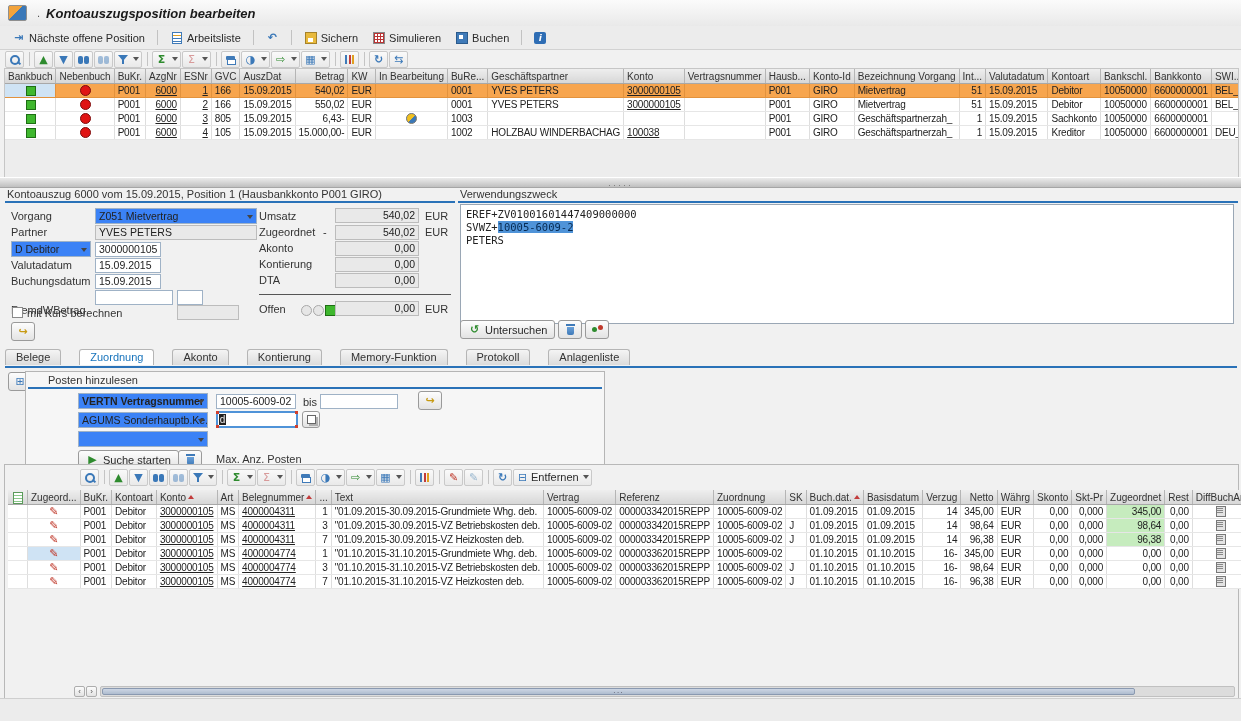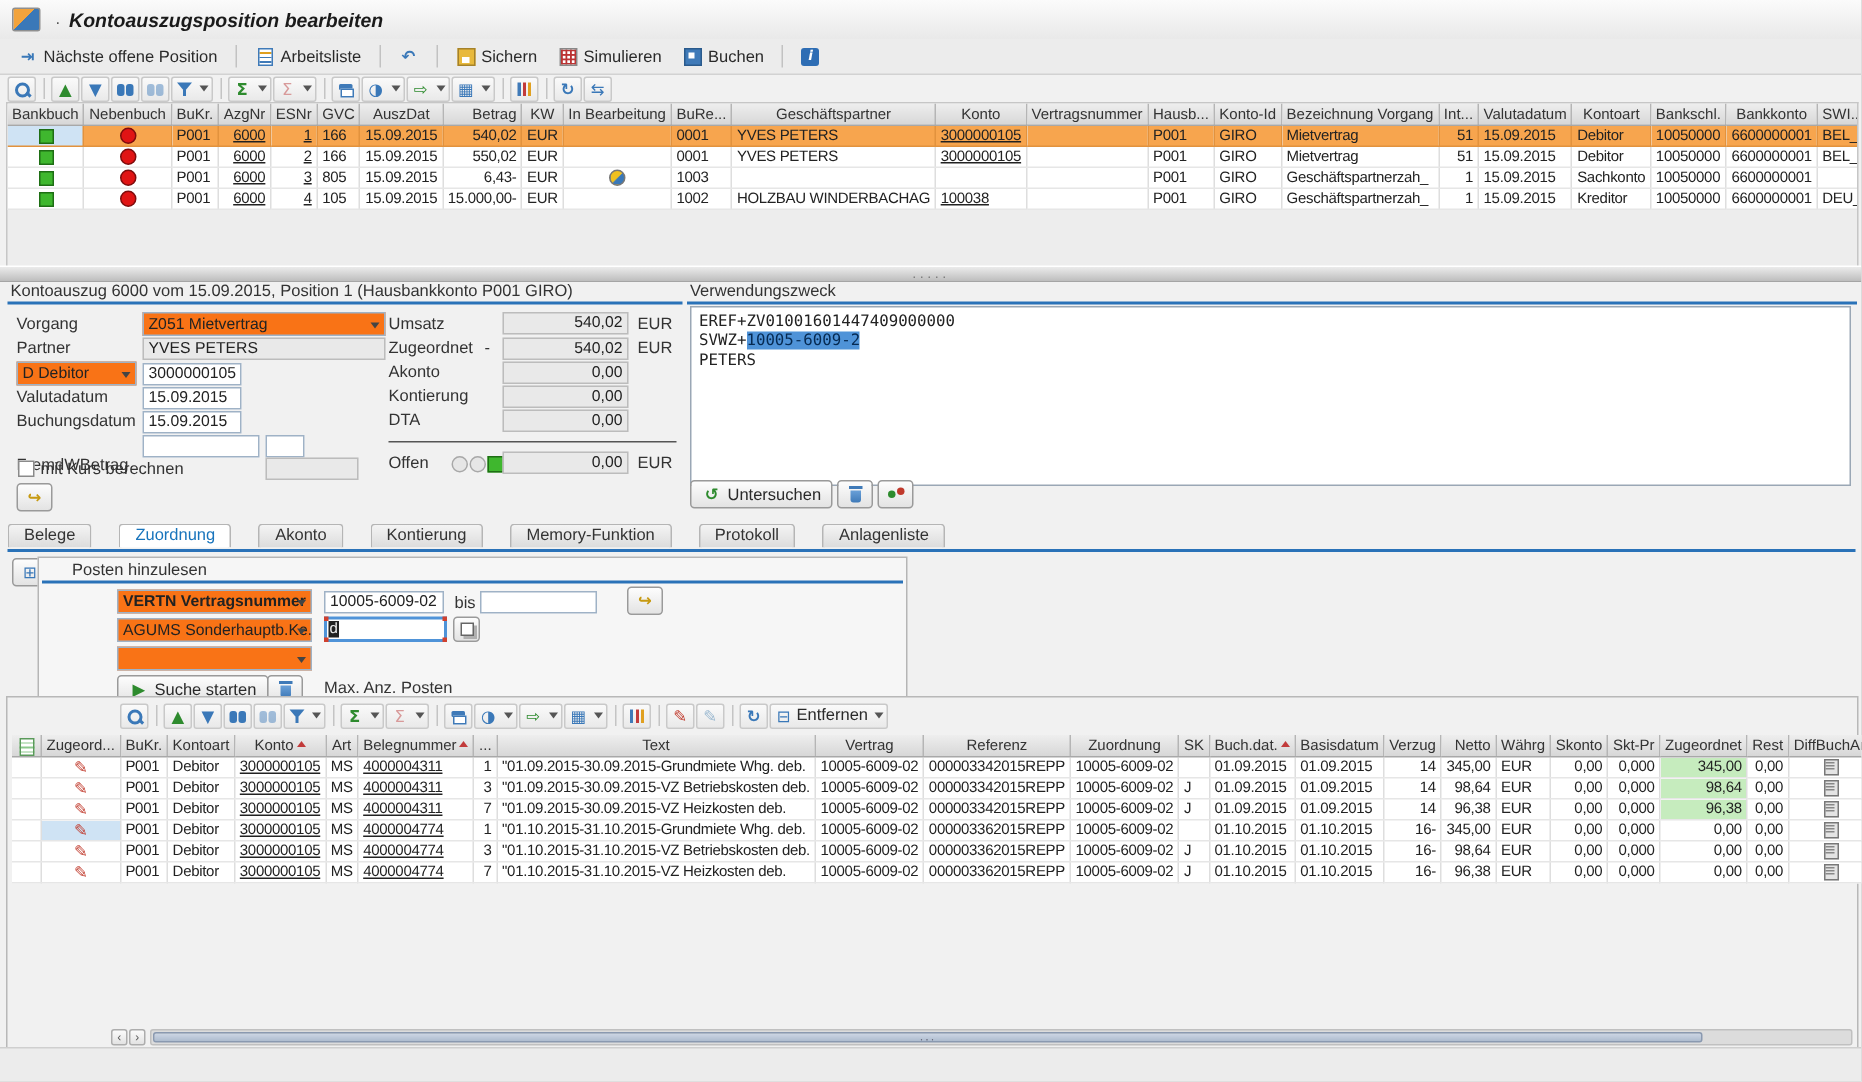--- a/index.html
+++ b/index.html
@@ -31,21 +31,21 @@
   #top-alvbar{position:absolute;left:5px;top:50px;height:18px;}
   #bot-alvbar{position:absolute;left:78px;top:468px;height:18px;}
 
   
   .gridwrap{position:absolute;background:#ededed;border:1px solid #c6c6c6;overflow:hidden;}
   #top-gridwrap{left:4px;top:68px;width:1233px;height:109px;border-bottom:none;}
   #bot-gridbox{left:4px;top:464px;width:1233px;height:233px;border:1px solid #b8b8b8;background:#f1f1f1;position:absolute;}
   #bot-grid{position:absolute;left:3px;top:25px;}
   table.grid{border-collapse:collapse;table-layout:fixed;background:#fff;}
   table.grid th{background:linear-gradient(#eeeeee,#d7d7d7);border-right:1px solid #b5b5b5;border-bottom:1px solid #a8a8a8;
-      font-weight:normal;text-align:center;padding:0 3px;height:14px;font-size:10px;color:#333;
+      font-weight:normal;text-align:left;padding:0 3px;height:14px;font-size:10px;color:#333;
       overflow:hidden;white-space:nowrap;}
   table.grid td{border-right:1px solid #dedede;border-bottom:1px solid #e6e6e6;background:#fff;
       padding:0 3px;height:13px;font-size:10px;white-space:nowrap;overflow:hidden;letter-spacing:-0.2px;}
   table.grid tr.sel td{background:#f7a54e;border-right-color:#e2923d;border-bottom-color:#e2923d;}
   table.grid td.csel{background:#cfe3f4 !important;}
   table.grid td.hl{background:#c6ecbe;}
   table.grid td.num, table.grid th.num{text-align:right;}
   table.grid td.ctr{text-align:center;}
   .cell-link{text-decoration:underline;cursor:pointer;}
   .sortmark{display:inline-block;width:0;height:0;border-left:3px solid transparent;border-right:3px solid transparent;
@@ -60,21 +60,21 @@
   .panel{position:absolute;top:186px;height:160px;}
   #panel-left{left:5px;width:450px;}
   #panel-right{left:458px;width:780px;}
   .box-title{font-size:11px;color:#333;padding:2px 2px 1px 2px;white-space:nowrap;}
   .box-rule{height:2px;background:#2a72b8;}
   .flabel{position:absolute;font-size:11px;color:#333;white-space:nowrap;}
   .inp{position:absolute;height:15px;border:1px solid #9fb2c6;background:#fff;font-size:10.5px;
        padding:0 3px;box-sizing:border-box;font-family:inherit;color:#222;}
   .inp.ro{background:#e9e9e9;border-color:#bcbcbc;}
   .inp.num{text-align:right;}
-  .selbox{position:absolute;height:16px;border:1px solid #9fb2c6;background:#f97316;font-size:10.5px;
+  .selbox{position:absolute;height:16px;border:1px solid #9fb2c6;background:#3b82f6;font-size:10.5px;
           box-sizing:border-box;padding:1px 14px 0 3px;white-space:nowrap;overflow:hidden;}
   .sel-arrow{position:absolute;right:3px;top:6px;width:0;height:0;border-left:3px solid transparent;
              border-right:3px solid transparent;border-top:4px solid #444;}
   .cb{position:absolute;width:11px;height:11px;border:1px solid #8a8a8a;background:#fff;box-sizing:border-box;}
   .btn{display:inline-flex;align-items:center;gap:4px;height:19px;padding:0 7px;box-sizing:border-box;
        background:linear-gradient(#fdfdfd,#e3e3e3);border:1px solid #9a9a9a;border-radius:3px;
        font-size:11px;color:#2a2a2a;font-family:inherit;}
   .btn.sq{width:24px;justify-content:center;padding:0;}
   .hr-sub{position:absolute;height:1px;background:#555;}
 

